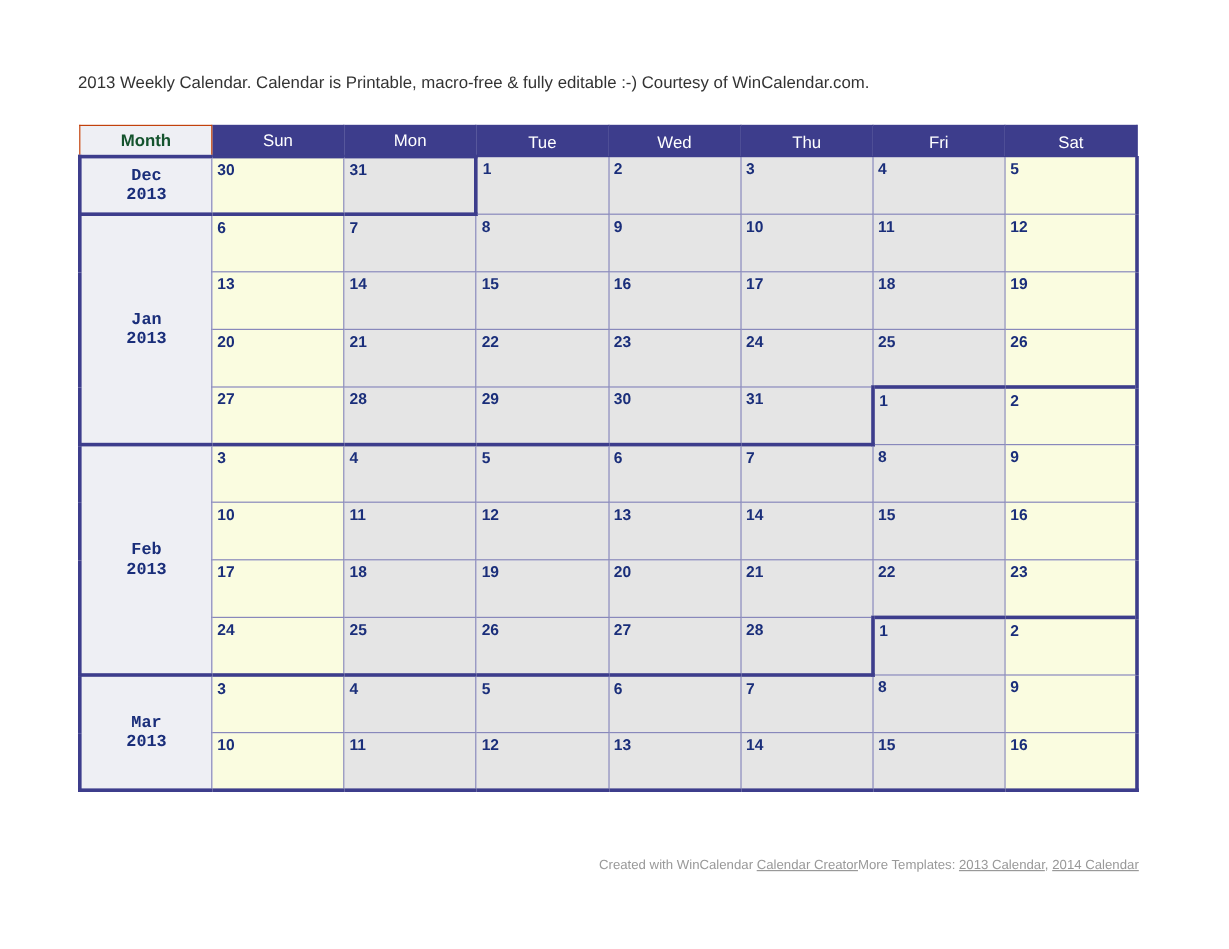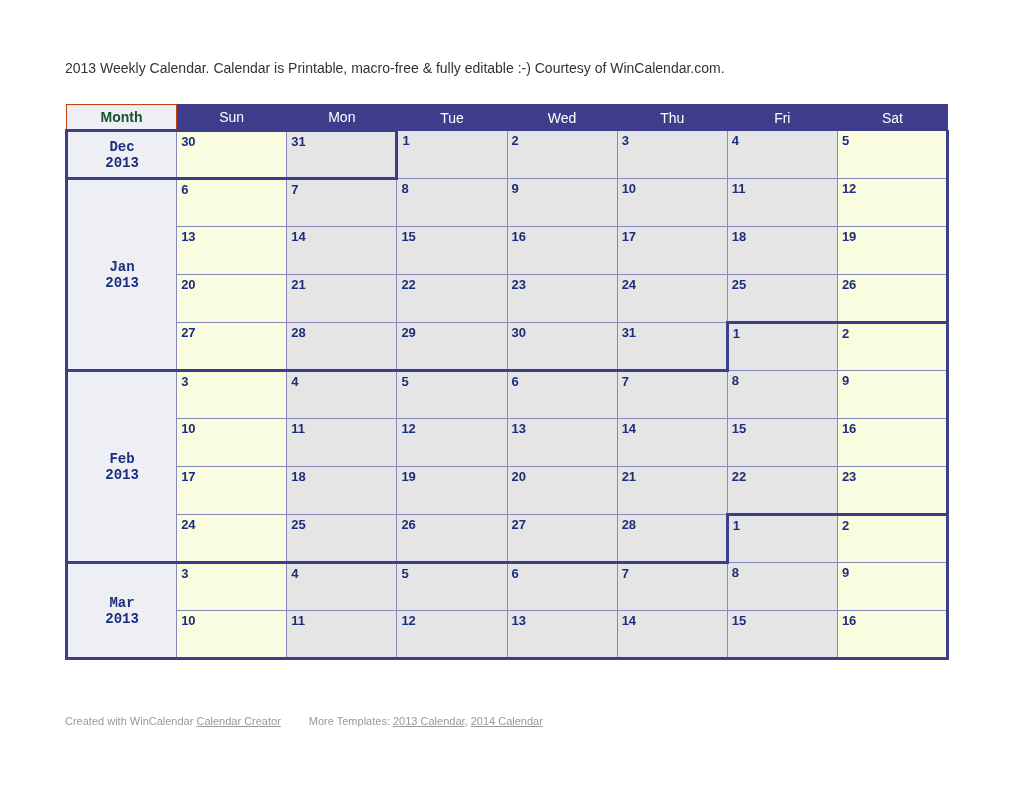--- a/index.html
+++ b/index.html
@@ -68,22 +68,21 @@
   .bt { border-top: 3px solid #3d3d8c !important; }
   .bb { border-bottom: 3px solid #3d3d8c !important; }
   .bl { border-left: 3px solid #3d3d8c !important; font-family: Liberation Mono, monospace; }
   .br { border-right: 3px solid #3d3d8c !important; }
 
   .footer {
     margin-top: 55px;
     font-size: 11px;
     color: #999;
     display: flex;
-    justify-content: flex-start;
-    gap: 28px;
+    justify-content: flex-end;
   }
   .footer a { color: #999; text-decoration: underline; }
 </style>
 </head>
 <body>
 
 <div class="page">
   <div class="title">2013 Weekly Calendar.  Calendar is Printable, macro-free &amp; fully editable :-)  Courtesy of WinCalendar.com.</div>
 
   <table class="calendar">

